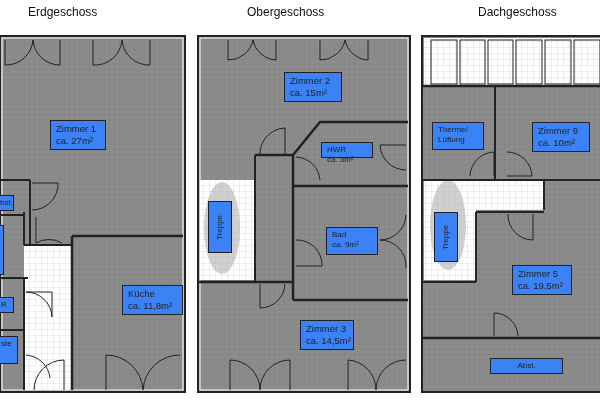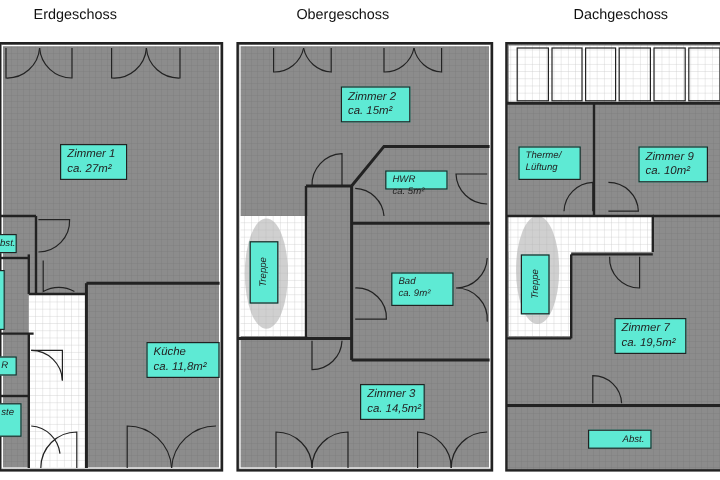--- a/index.html
+++ b/index.html
@@ -1,19 +1,19 @@
 <!DOCTYPE html>
 <html><head>
 <meta charset="utf-8">
 <style>
   html, body { margin:0; padding:0; background:#ffffff; }
   body { width:600px; height:400px; overflow:hidden; position:relative; font-family:"Liberation Sans", sans-serif; }
   .title { position:absolute; top:5px; font-size:12px; color:#111; white-space:nowrap; }
   svg { position:absolute; left:0; top:0; }
-  .lbl { position:absolute; background:#5eead4; border:1px solid #222; font-size:9.5px; line-height:12px; color:#222; padding:2px 5px; box-sizing:border-box; white-space:nowrap;font-style:italic; }
+  .lbl { position:absolute; background:#3b82f6; border:1px solid #222; font-size:9.5px; line-height:12px; color:#222; padding:2px 5px; box-sizing:border-box; white-space:nowrap; }
   .lbl.sm { font-size:8px; line-height:10px; }
   .lbl.vert { writing-mode:vertical-rl; transform:rotate(180deg); display:flex; align-items:center; justify-content:center; font-size:8px; padding:0; }
 </style>
 </head>
 <body>
 
 <div class="title" style="left:28px;">Erdgeschoss</div>
 <div class="title" style="left:247px;">Obergeschoss</div>
 <div class="title" style="left:478px;">Dachgeschoss</div>
 
@@ -165,17 +165,17 @@
 
 <div class="lbl sm" style="left:432px;top:122px;width:52px;height:28px;">
   <div>Therme/</div>
   <div>Lüftung</div>
 </div>
 <div class="lbl" style="left:532px;top:122px;width:58px;">
   <div>Zimmer 9</div>
   <div>ca. 10m²</div>
 </div>
 <div class="lbl" style="left:512px;top:265px;width:60px;">
-  <div>Zimmer 7</div>
+  <div>Zimmer 5</div>
   <div>ca. 19,5m²</div>
 </div>
-<div class="lbl sm" style="left:490px;top:358px;width:53px;height:16px;text-align:right;">Abst.</div>
+<div class="lbl sm" style="left:490px;top:358px;width:73px;height:16px;text-align:center;">Abst.</div>
 <div class="lbl vert" style="left:434px;top:212px;width:24px;height:50px;">Treppe</div>
 
 </body></html>

